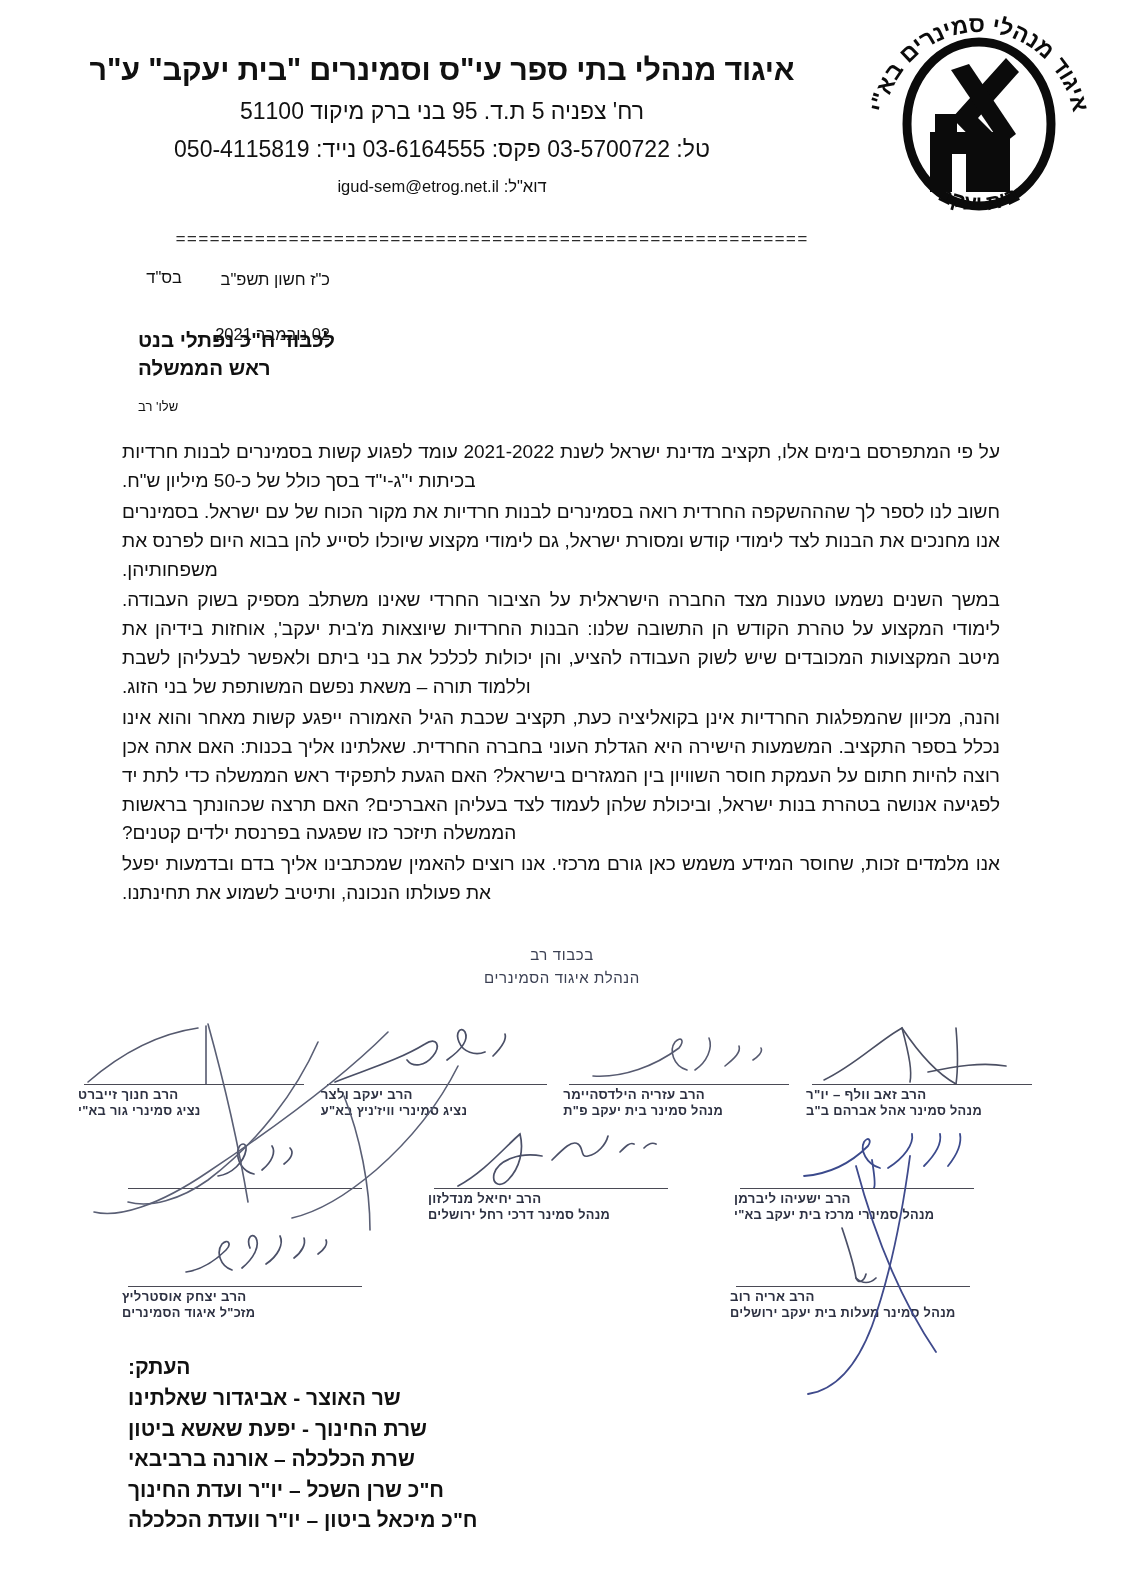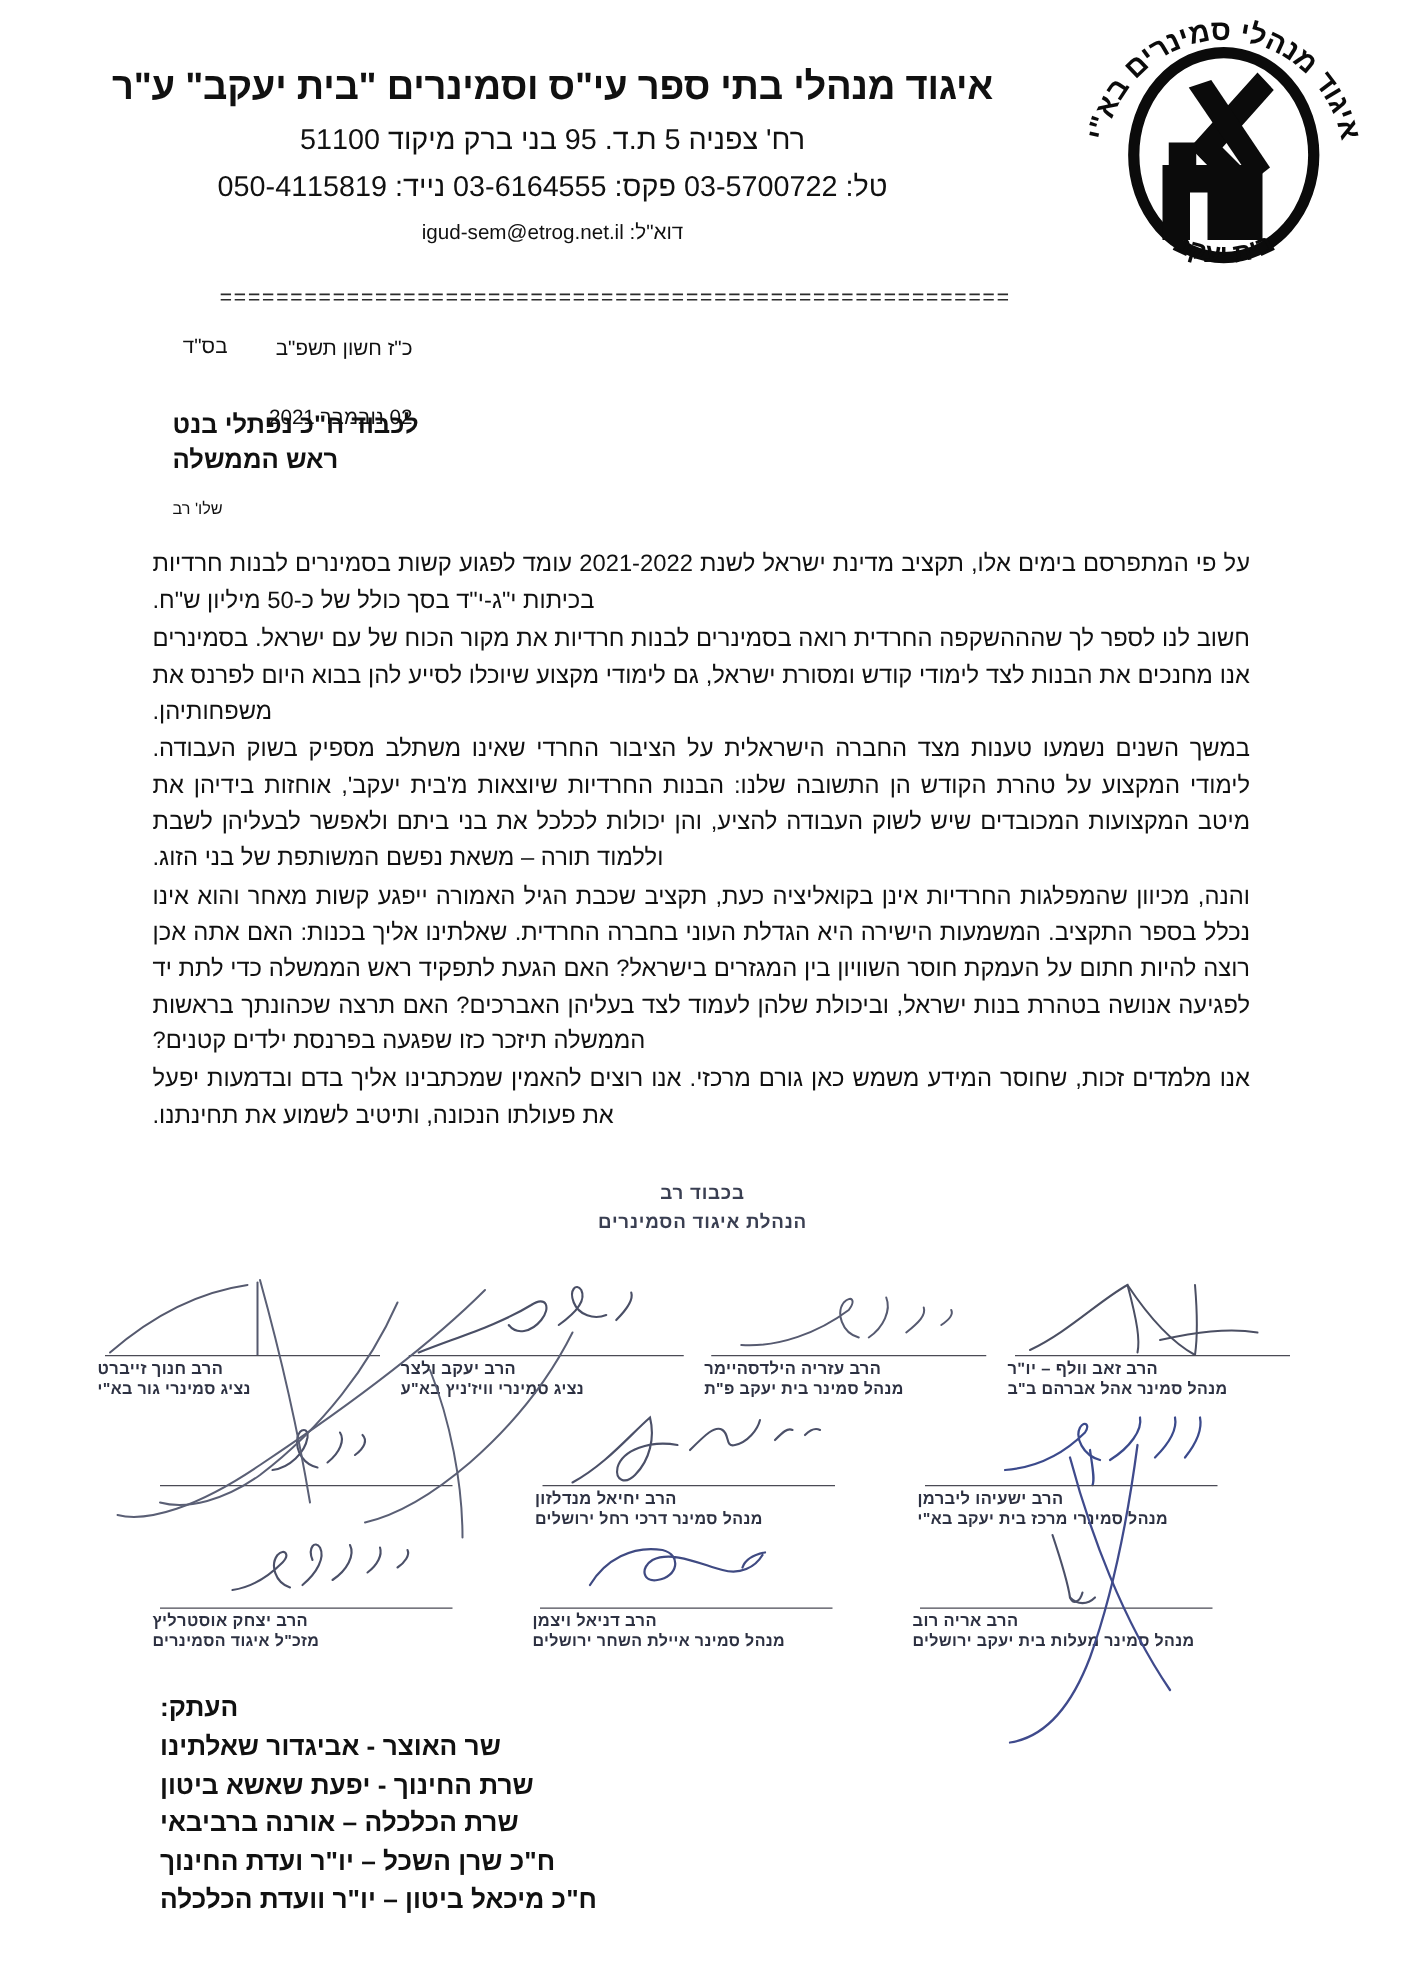--- a/index.html
+++ b/index.html
@@ -149,21 +149,21 @@
 
   
   .closing {
     position: absolute;
     top: 944px;
     right: 0;
     left: 0;
     text-align: center;
     color: #3a3f52;
     font-size: 15px;
-    font-weight: bold;
+    font-weight: normal;
     line-height: 1.45;
     letter-spacing: 0.6px;
   }
   .closing .line2 { margin-top: 1px; text-align: center; }
 
   
   .sig-grid {
     position: absolute;
     top: 1026px;
     right: 86px;
@@ -444,35 +444,20 @@
             </g>
           </svg>
         </div>
         <div class="sig-line"></div>
         <div class="sig-names">
           <div>הרב אריה רוב</div>
           <div class="role">מנהל סמינר מעלות בית יעקב ירושלים</div>
         </div>
       </div>
 
-      <div class="sig-cell">
-        <div class="sig-scribble">
-          <svg viewBox="0 0 246 58">
-            <g fill="none" stroke="#3f4a82" stroke-width="1.8" stroke-linecap="round">
-              <path d="M46,40 C58,20 80,8 104,12 C120,16 116,34 100,36 C88,38 86,26 96,20 C112,12 136,24 152,28 C166,32 178,26 184,16"></path>
-              <path d="M186,14 C176,16 170,20 168,26"></path>
-            </g>
-          </svg>
-        </div>
-        <div class="sig-line"></div>
-        <div class="sig-names">
-          <div>הרב דניאל ויצמן</div>
-          <div class="role">מנהל סמינר איילת השחר ירושלים</div>
-        </div>
-      </div>
 
       <div class="sig-cell">
         <div class="sig-scribble">
           <svg viewBox="0 0 246 58">
             <g fill="none" stroke="#4b5068" stroke-width="1.7" stroke-linecap="round">
               <path d="M64,44 C78,42 92,34 104,22 C110,16 106,10 100,16 C94,24 98,38 110,42"></path>
               <path d="M120,40 C132,30 138,18 134,10 C130,4 124,10 128,20"></path>
               <path d="M144,36 C156,28 162,16 158,8"></path>
               <path d="M172,30 C180,24 184,16 182,10"></path>
               <path d="M196,26 C202,22 206,16 204,12"></path>

